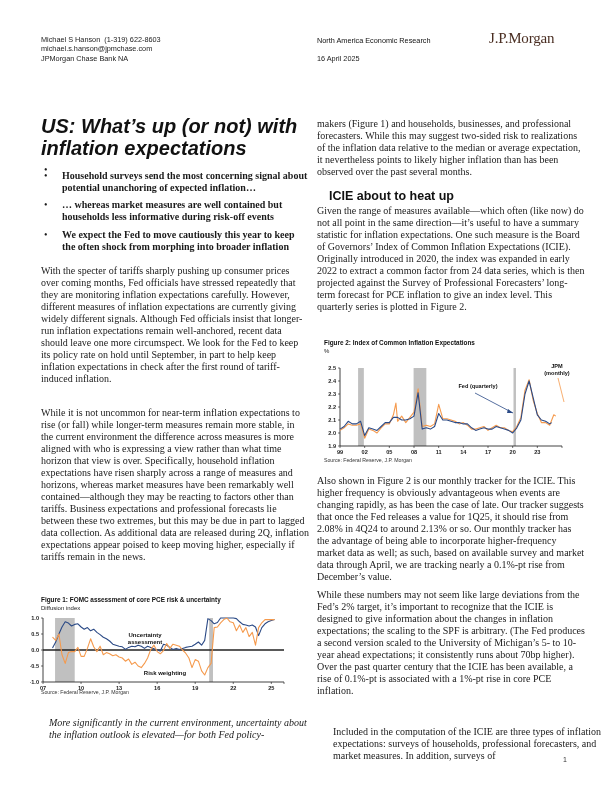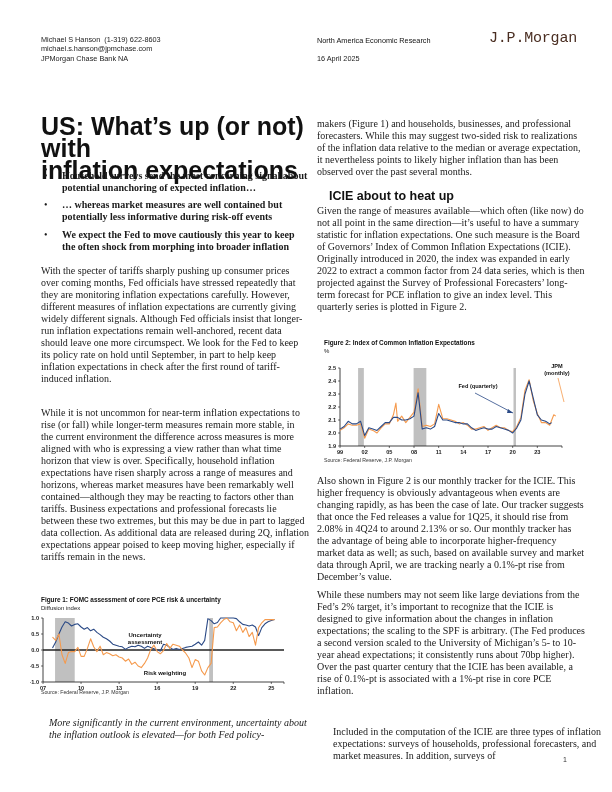--- a/index.html
+++ b/index.html
@@ -1,21 +1,21 @@
 <!DOCTYPE html>
 <html><head>
 <meta charset="utf-8">
 <style>
   html, body { margin: 0; padding: 0; background: #ffffff; }
   body { width: 612px; height: 792px; position: relative; overflow: hidden; font-family: "Liberation Serif", serif; color: #1a1a1a; }
   .abs { position: absolute; }
   .hdr-small { font-family: "Liberation Sans", sans-serif; font-size: 7.3px; line-height: 9.4px; color: #222; }
   .hdr-bold { font-family: "Liberation Sans", sans-serif; font-size: 7.3px; font-weight: normal; color: #111; }
-  .logo { font-family: Liberation Mono, monospace; font-size: 15px; color: #4a2e22; letter-spacing: -0.2px; }
-  .title { font-family: "Liberation Sans", sans-serif; font-weight: bold; font-size: 25px; line-height: 22px; color: #111; }
+  .logo { font-family: Liberation Serif, serif; font-size: 15px; color: #4a2e22; letter-spacing: -0.2px; }
+  .title { font-family: "Liberation Sans", sans-serif; font-weight: bold; font-size: 20px; line-height: 22px; color: #111; font-style: italic; }
   ul.bullets { margin: 0; padding: 0; list-style: none; }
   ul.bullets li { position: relative; padding-left: 21px; font-family: "Liberation Serif", serif; font-weight: bold; font-size: 10px; line-height: 12px; margin-bottom: 5.6px; color: #1a1a1a; }
   ul.bullets li .dot { position: absolute; left: 3px; top: 0; font-weight: normal; }
   .para { font-family: "Liberation Serif", serif; font-size: 10px; line-height: 12px; color: #1a1a1a; text-align: left; }
   .h2 { font-family: "Liberation Sans", sans-serif; font-weight: bold; font-size: 12.5px; color: #111; }
   .fig-title { font-family: "Liberation Sans", sans-serif; font-weight: bold; font-size: 6.4px; color: #111; }
   .fig-sub { font-family: "Liberation Sans", sans-serif; font-size: 6px; color: #222; }
   .fig-src { font-family: "Liberation Sans", sans-serif; font-size: 5.2px; color: #333; }
   svg text { font-family: "Liberation Sans", sans-serif; }
   .pagenum { font-family: "Liberation Sans", sans-serif; font-size: 7px; color: #333; }
@@ -33,21 +33,21 @@
 <div class="abs logo" style="left:489px; top:30px;">J.P.Morgan</div>
 
 <div class="abs title" style="left:41px; top:115px; width:270px;">
   <div>US: What’s up (or not) with</div>
   <div>inflation expectations</div>
 </div>
 
 <ul class="abs bullets" style="left:41px; top:164px; width:268px;">
   <li><span class="dot">•</span></li>
   <li><span class="dot">•</span><span>Household surveys send the most concerning signal about potential unanchoring of expected inflation…</span></li>
-  <li><span class="dot">•</span><span>… whereas market measures are well contained but potentially less informative during risk-off events</span></li>
+  <li><span class="dot">•</span><span>… whereas market measures are well contained but households less informative during risk-off events</span></li>
   <li><span class="dot">•</span><span>We expect the Fed to move cautiously this year to keep the often shock from morphing into broader inflation</span></li>
 </ul>
 
 <p class="abs para" style="left:41px; top:265px; width:268px; margin:0;">With the specter of tariffs sharply pushing up consumer prices over coming months, Fed officials have stressed repeatedly that they are monitoring inflation expectations carefully. However, different measures of inflation expectations are currently giving widely different signals. Although Fed officials insist that longer-run inflation expectations remain well-anchored, recent data should leave one more circumspect. We look for the Fed to keep its policy rate on hold until September, in part to help keep inflation expectations in check after the first round of tariff-induced inflation.</p>
 <p class="abs para" style="left:41px; top:407px; width:268px; margin:0;">While it is not uncommon for near-term inflation expectations to rise (or fall) while longer-term measures remain more stable, in the current environment the difference across measures is more aligned with who is expressing a view rather than what time horizon that view is over. Specifically, household inflation expectations have risen sharply across a range of measures and horizons, whereas market measures have been remarkably well contained—although they may be reacting to factors other than tariffs. Business expectations and professional forecasts lie between these two extremes, but this may be due in part to lagged data collection. As additional data are released during 2Q, inflation expectations appear poised to keep moving higher, especially if tariffs remain in the news.</p>
 
 <div class="abs fig-title" style="left:41px; top:596px;">Figure 1: FOMC assessment of core PCE risk &amp; uncertainty</div>
 <div class="abs fig-sub" style="left:41px; top:605px;">Diffusion index</div>
 <svg class="abs" id="fig1" style="left:30px; top:612px;" width="260" height="80">
     <rect x="25.05000000000058" y="6" width="19.660526315788893" height="64" fill="#c0c0c0"></rect>

